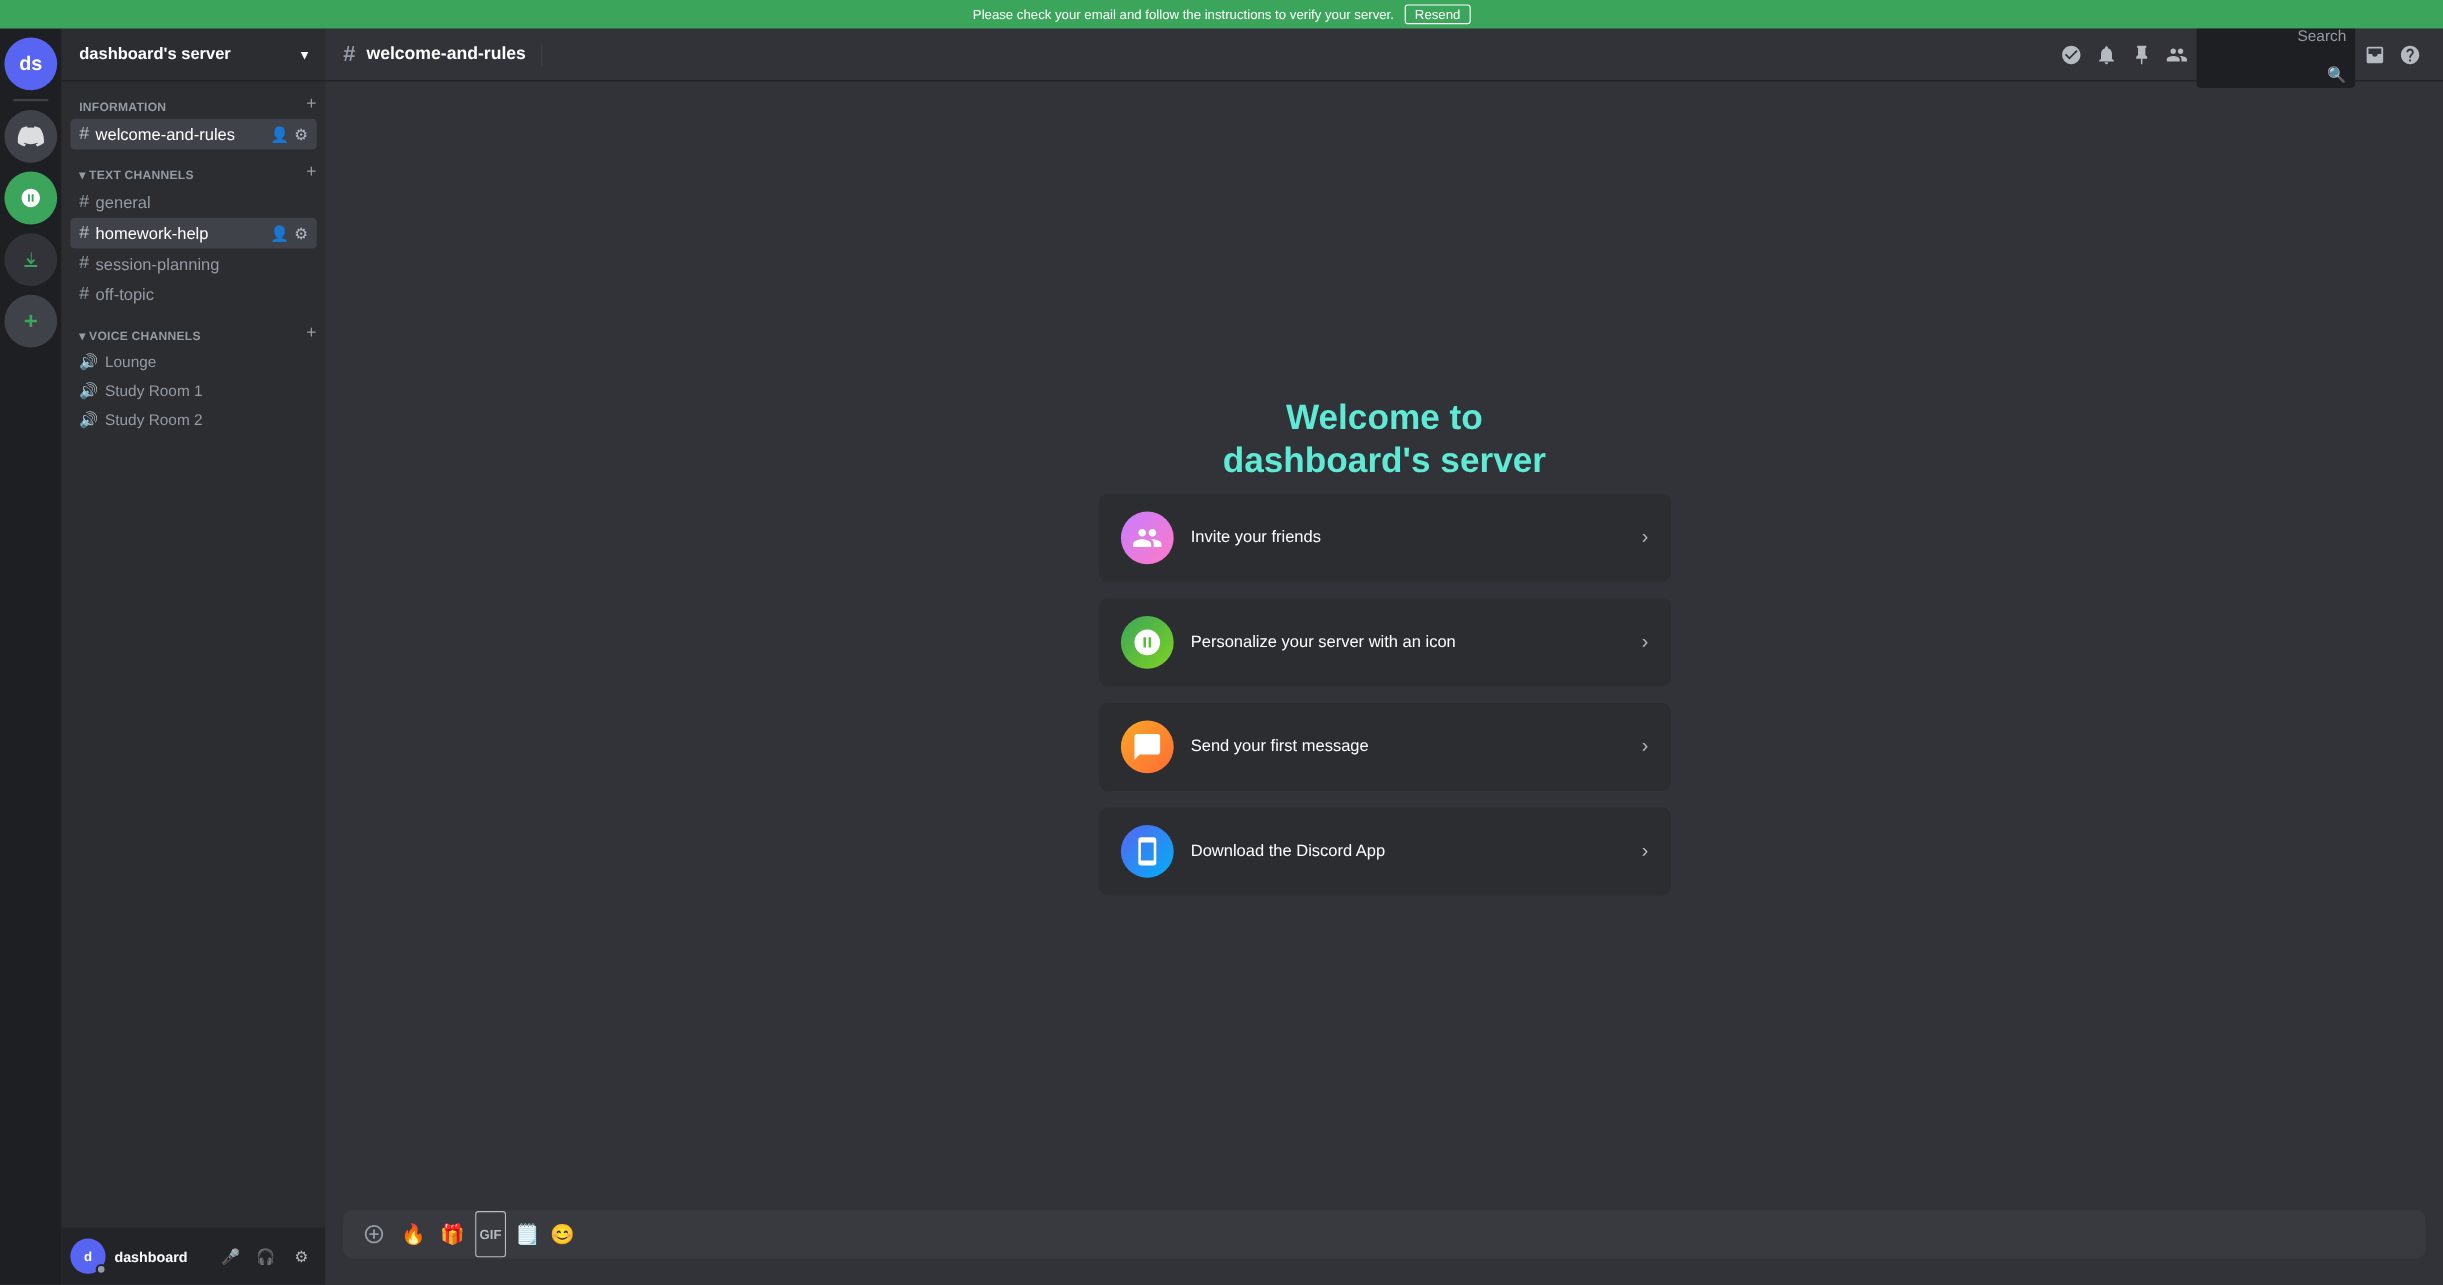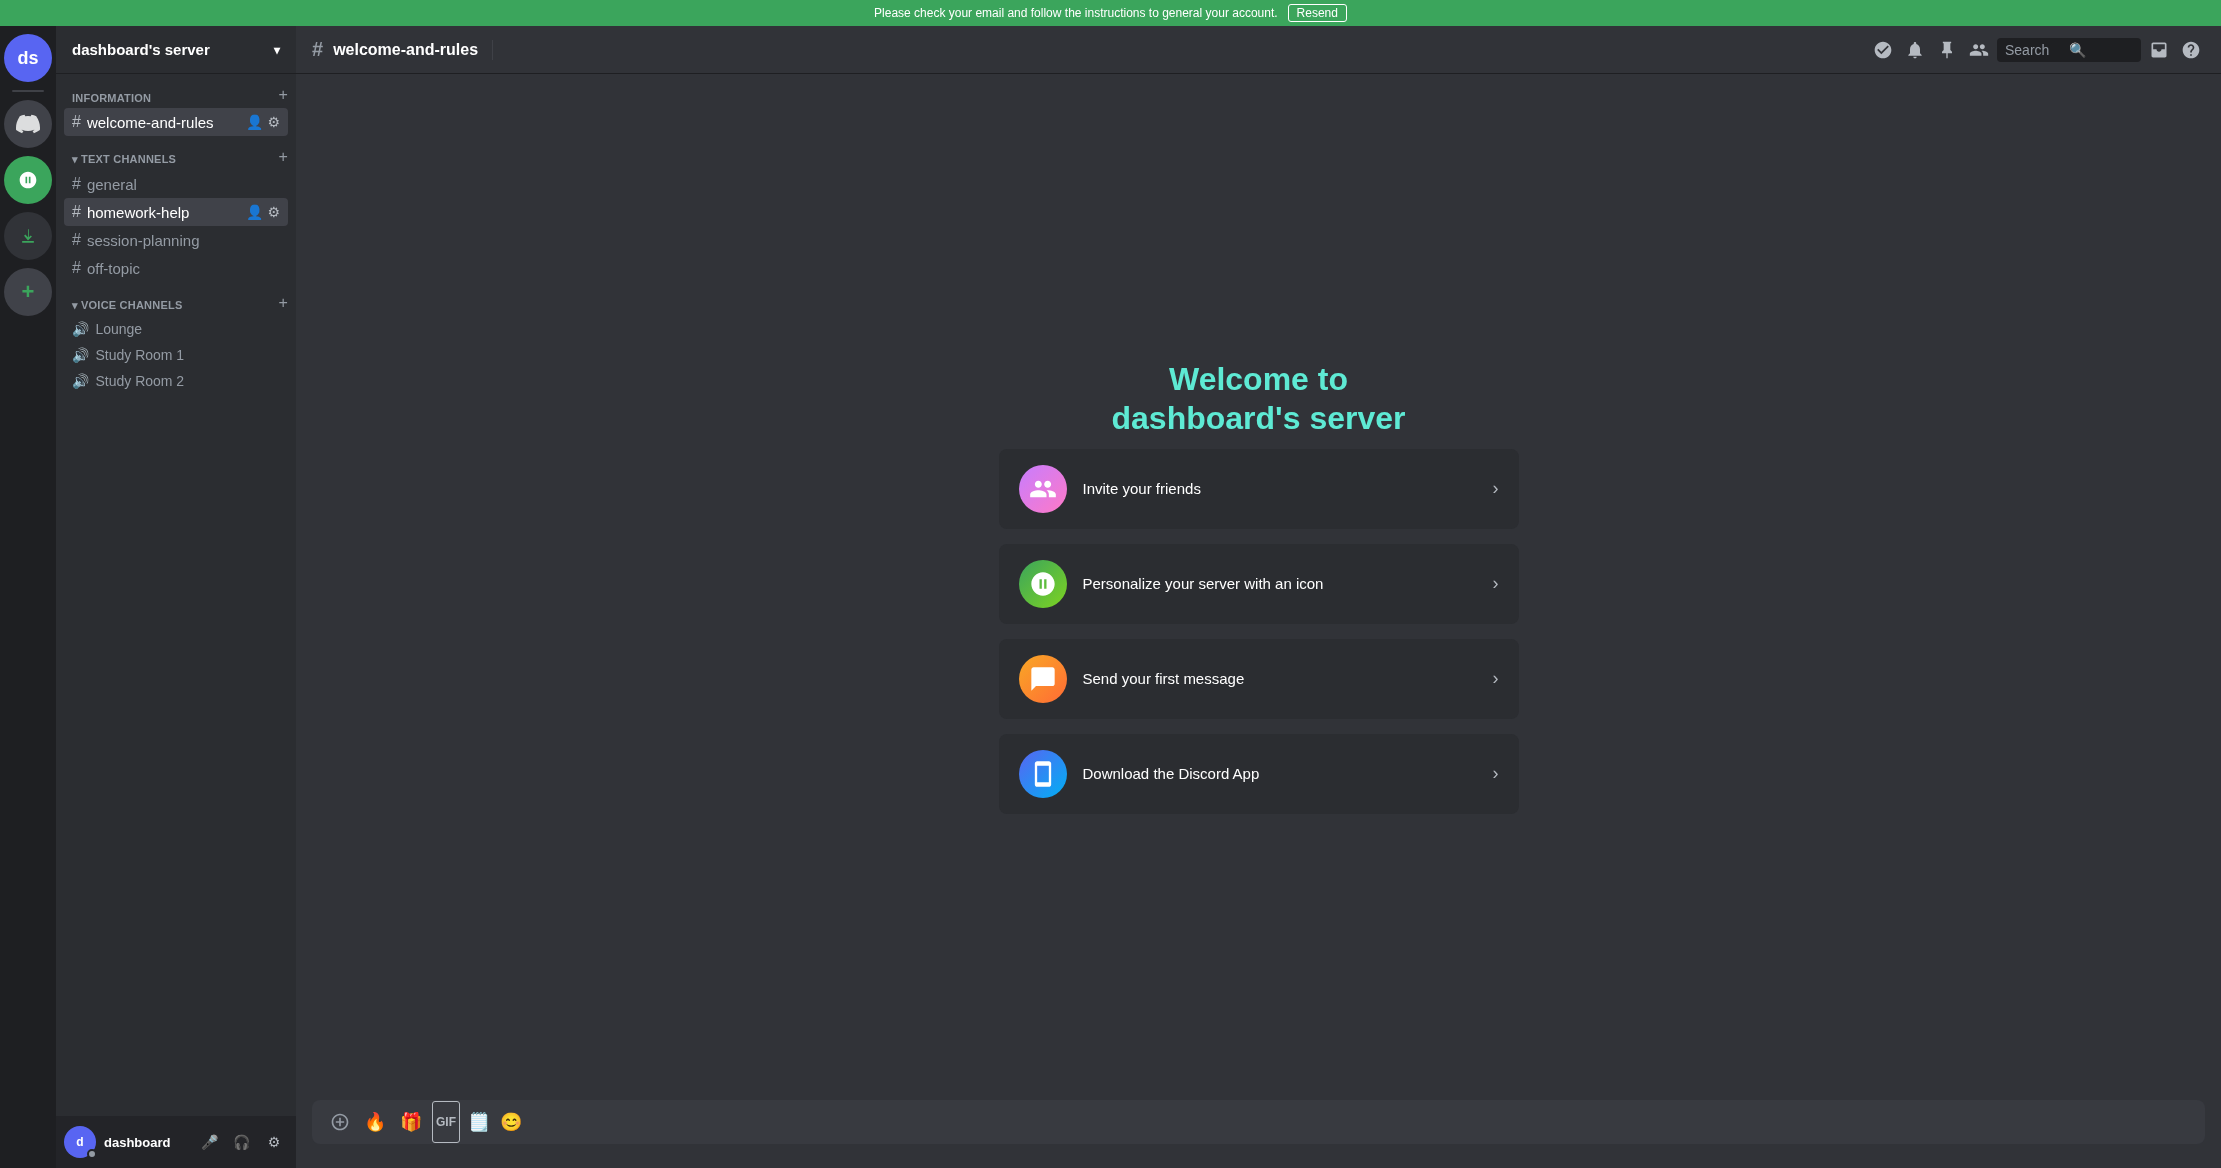--- a/index.html
+++ b/index.html
@@ -266,27 +266,28 @@
     .header-icon-btn {
       width: 28px; height: 28px;
       display: flex; align-items: center; justify-content: center;
       border-radius: 4px;
       cursor: pointer;
       color: #b5bac1;
       font-size: 16px;
     }
     .search-bar {
       display: flex;
-      align-items: flex-start;
+      align-items: flex-end;
       background: #1e1f22;
       border-radius: 4px;
       padding: 4px 8px;
       gap: 20px;
       cursor: pointer;
       width: 144px;
+      flex-direction: column;
     }
     .search-text { font-size: 14px; color: #949ba4; }
     .search-icon { color: #949ba4; font-size: 14px; }
 
     
     .welcome-area {
       flex: 1;
       overflow-y: auto;
       display: flex;
       flex-direction: column;
@@ -394,21 +395,21 @@
 
     
     ::-webkit-scrollbar { width: 4px; }
     ::-webkit-scrollbar-track { background: transparent; }
     ::-webkit-scrollbar-thumb { background: #1e1f22; border-radius: 2px; }
   </style>
 </head>
 <body>
 
 <div class="verify-bar">
-  <span>Please check your email and follow the instructions to general your account.</span>
+  <span>Please check your email and follow the instructions to verify your server.</span>
   <button>Resend</button>
 </div>
 
 <div class="app-layout">
 
   <div class="server-list">
     <div class="server-icon ds-icon server-pill">
       <span>ds</span>
     </div>
     <div class="server-divider"></div>

